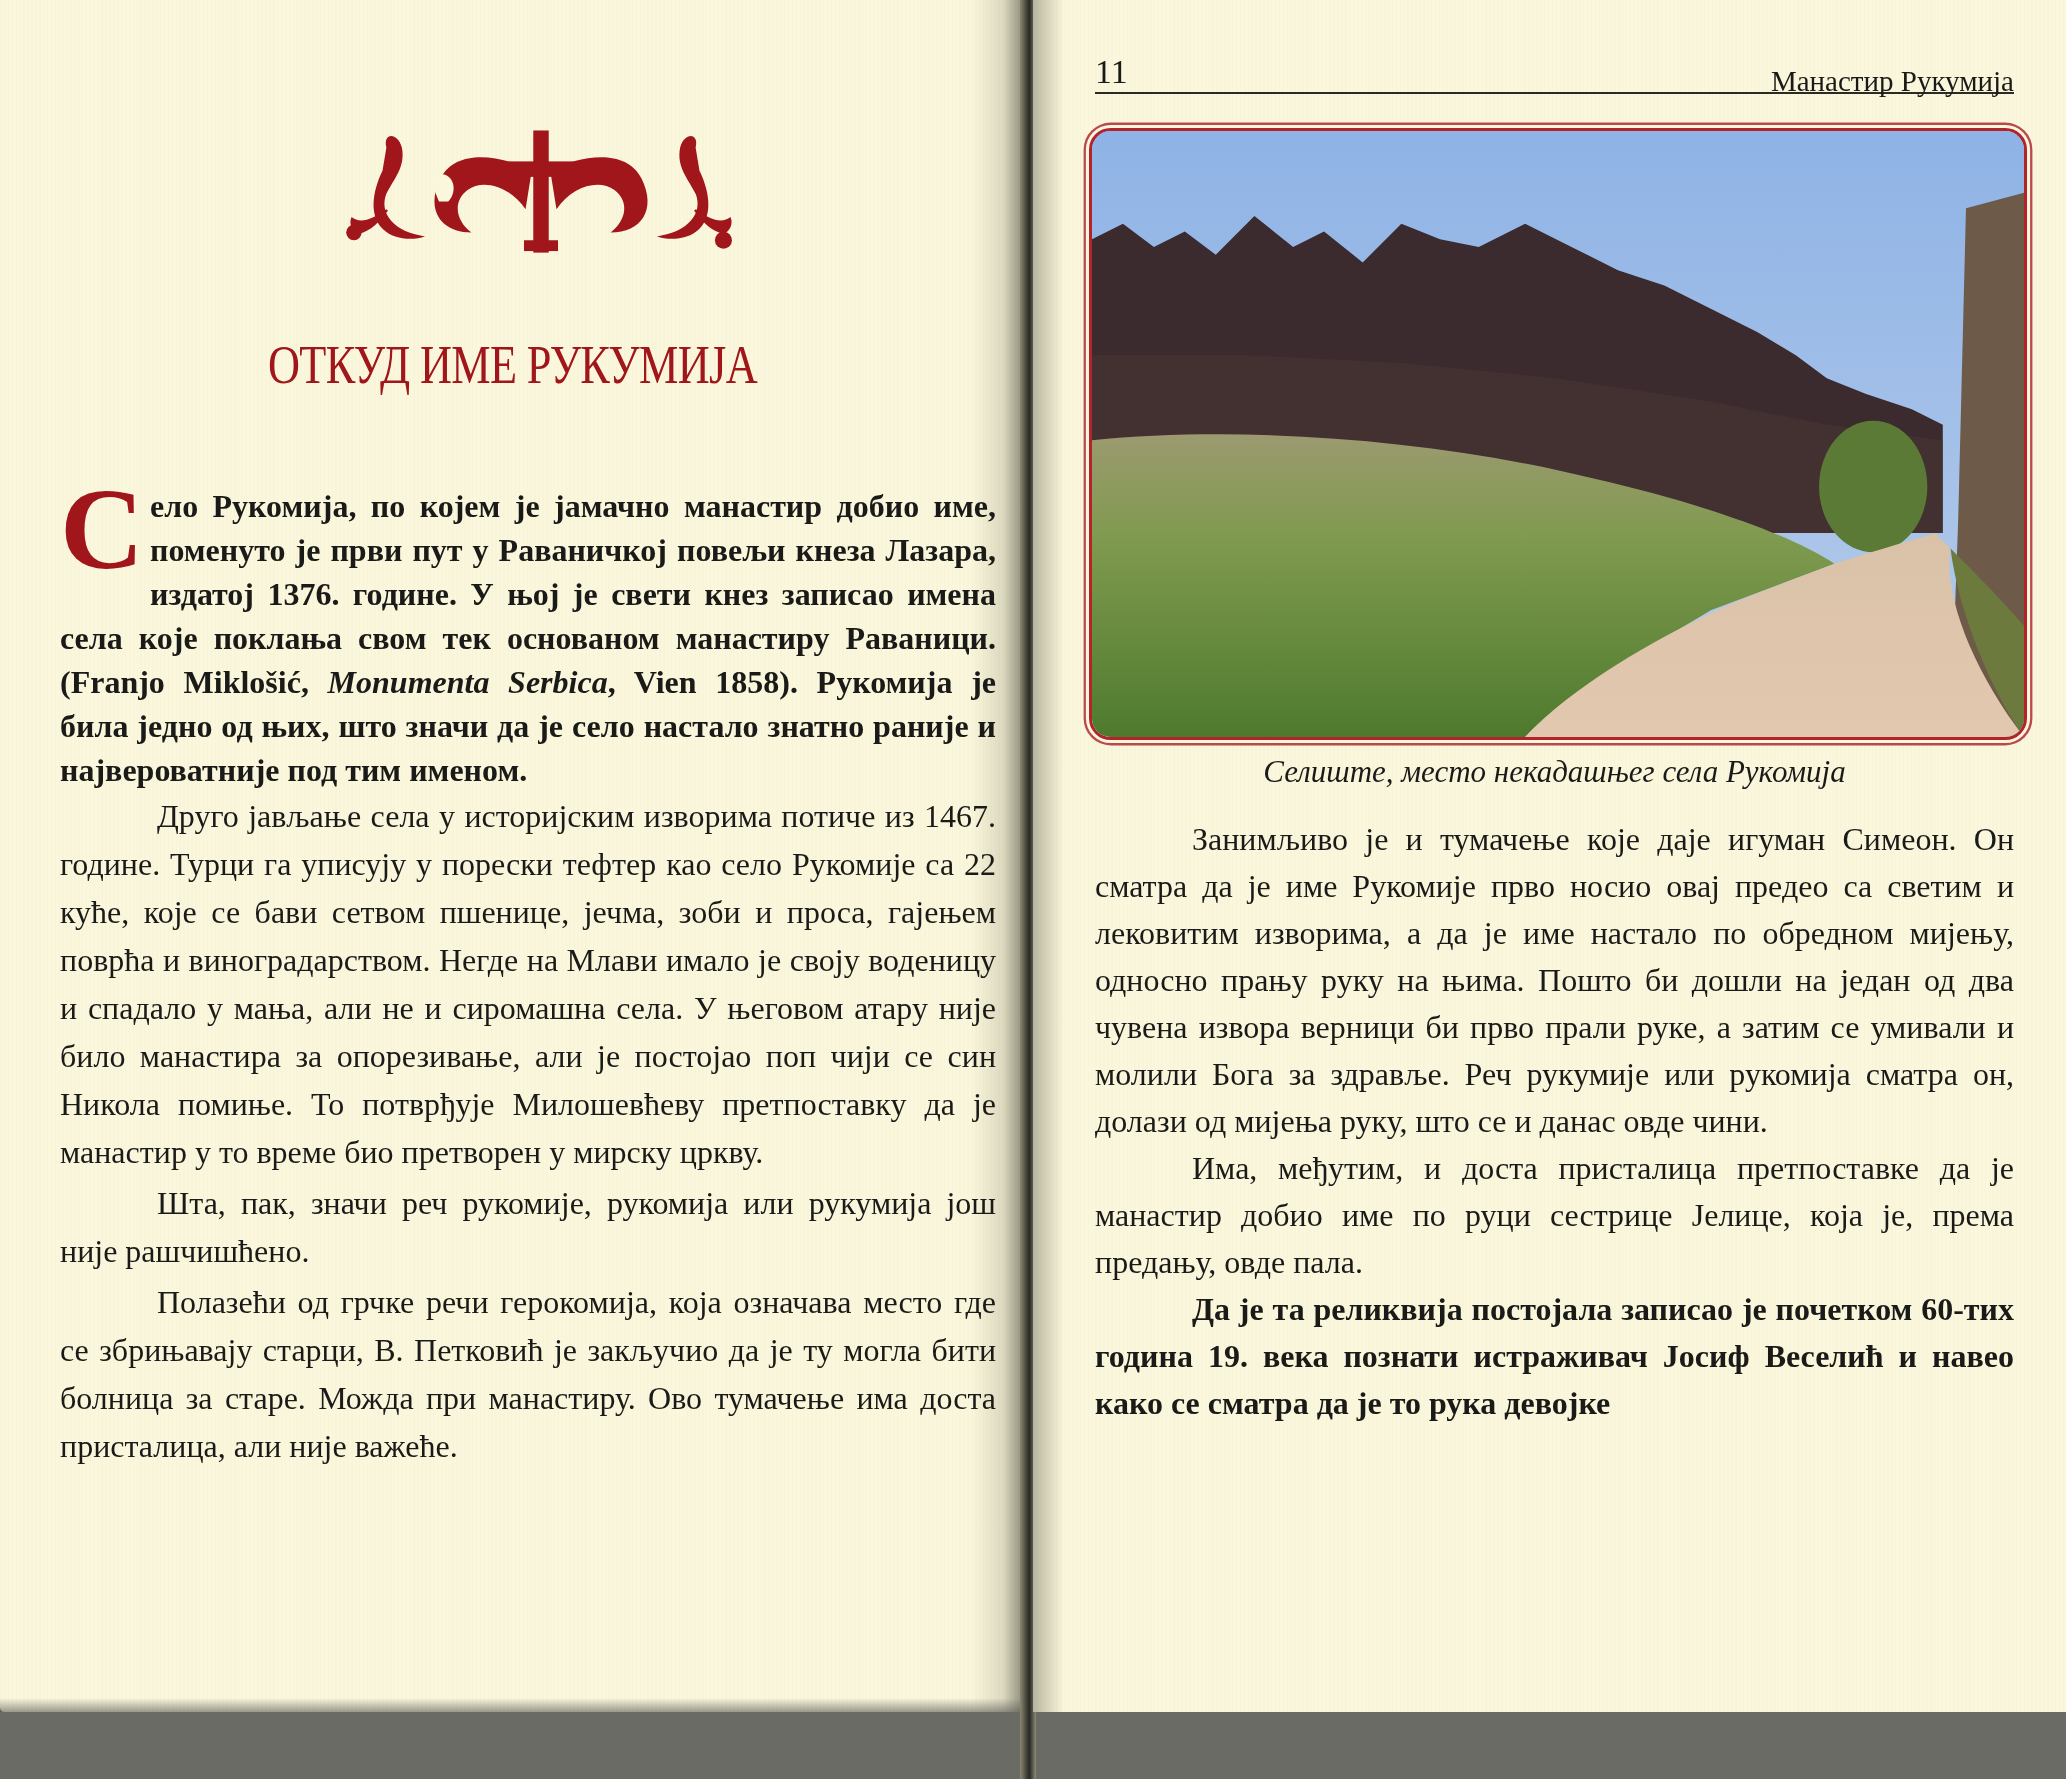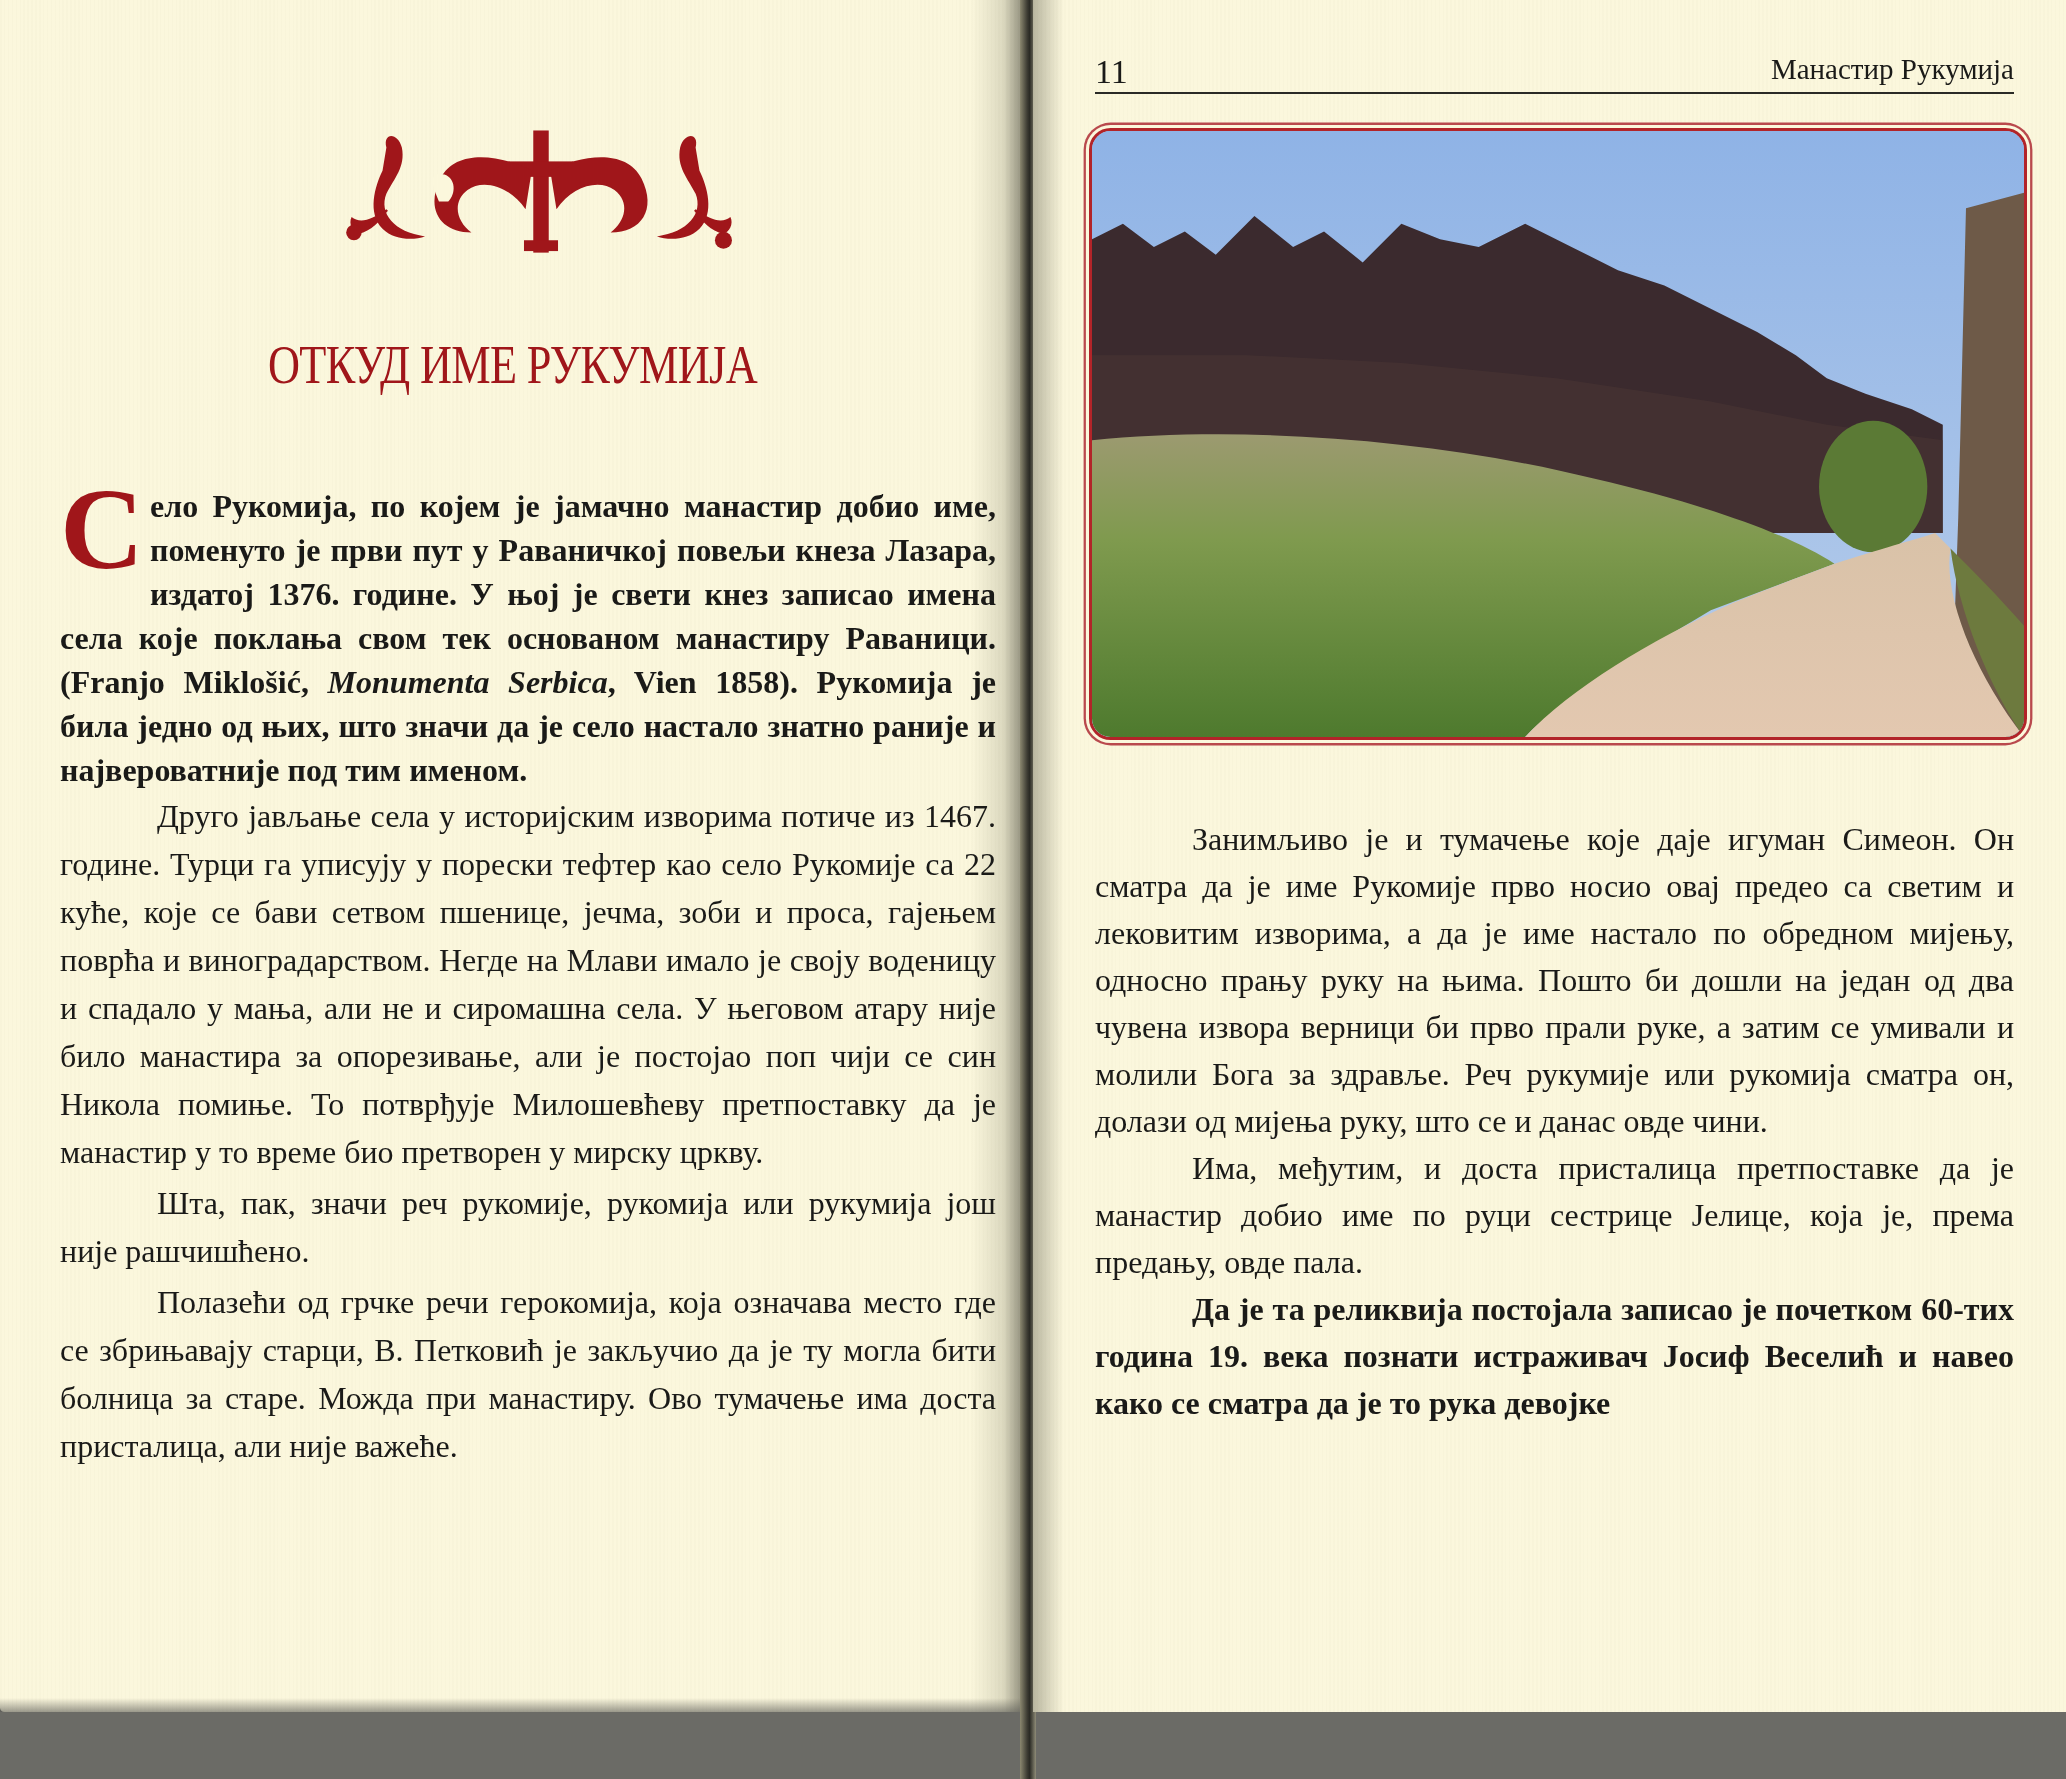--- a/index.html
+++ b/index.html
@@ -64,21 +64,21 @@
   }
   .text-col-left .para.regular { line-height:48px; }
   .text-col-left .gap { height:3.1px; }
 
   
   .running-head {
     position:absolute; left:1095px; top:53px; width:919px; height:39px;
     border-bottom:2.3px solid #2a2a26;
   }
   .page-number { position:absolute; left:0; top:0; font-size:34px; }
-  .running-title { position:absolute; right:0; top:0; font-size:29px; }
+  .running-title { position:absolute; right:0; top:12px; font-size:29px; }
 
   .photo-frame {
     position:absolute; left:1089px; top:128px; width:932px; height:606px;
     border:3.9px solid #b22429; border-radius:21.7px;
     box-shadow:0 0 0 3.1px #fbf7dc, 0 0 0 5.4px #b9494d;
     overflow:hidden; background:#9fbfe8;
   }
   .photo-frame svg { width:100%; height:100%; display:block; }
   .caption {
     position:absolute; left:1095px; top:754px; width:919px; text-align:center;
@@ -167,20 +167,21 @@
       <ellipse cx="1010" cy="460" rx="70" ry="85" fill="#5b7a35"></ellipse>
       <path d="M1130 100 L1205 80 L1205 784 L1110 784 L1120 500 Z" fill="#6e5a48"></path>
 
       <path d="M0 400 C200 380 450 400 650 450 C780 480 900 520 960 560 L800 620 C700 680 600 740 560 784 L0 784 Z" fill="url(#grass)"></path>
 
       <path d="M960 560 C1020 540 1060 530 1090 520 L1110 540 C1100 600 1140 700 1205 784 L560 784 C620 720 720 660 830 610 C880 590 920 575 960 560 Z" fill="url(#road)"></path>
       <path d="M1110 540 C1120 620 1160 720 1205 784 L1205 640 C1170 600 1140 570 1110 540 Z" fill="#6d7a3e"></path>
     </svg>
   </div>
 
+  <div class="caption">Селиште, место некадашњег села Рукомија</div>
 
   <div class="text-col-right">
     <p class="para indent">Занимљиво је и тумачење које даје игуман Симеон. Он сматра да је име Рукомије прво носио овај предео са светим и лековитим изворима, а да је име настало по обредном мијењу, односно прању руку на њима. Пошто би дошли на један од два чувена извора верници би прво прали руке, а затим се умивали и молили Бога за здравље. Реч рукумије или рукомија сматра он, долази од мијења руку, што се и данас овде чини.</p>
     <p class="para indent">Има, међутим, и доста присталица претпоставке да је манастир добио име по руци сестрице Јелице, која је, према предању, овде пала.</p>
     <p class="para indent bold">Да је та реликвија постојала записао је почетком 60-тих година 19. века познати истраживач Јосиф Веселић и навео како се сматра да је то рука девојке</p>
   </div>
 
 </div>
 
 

